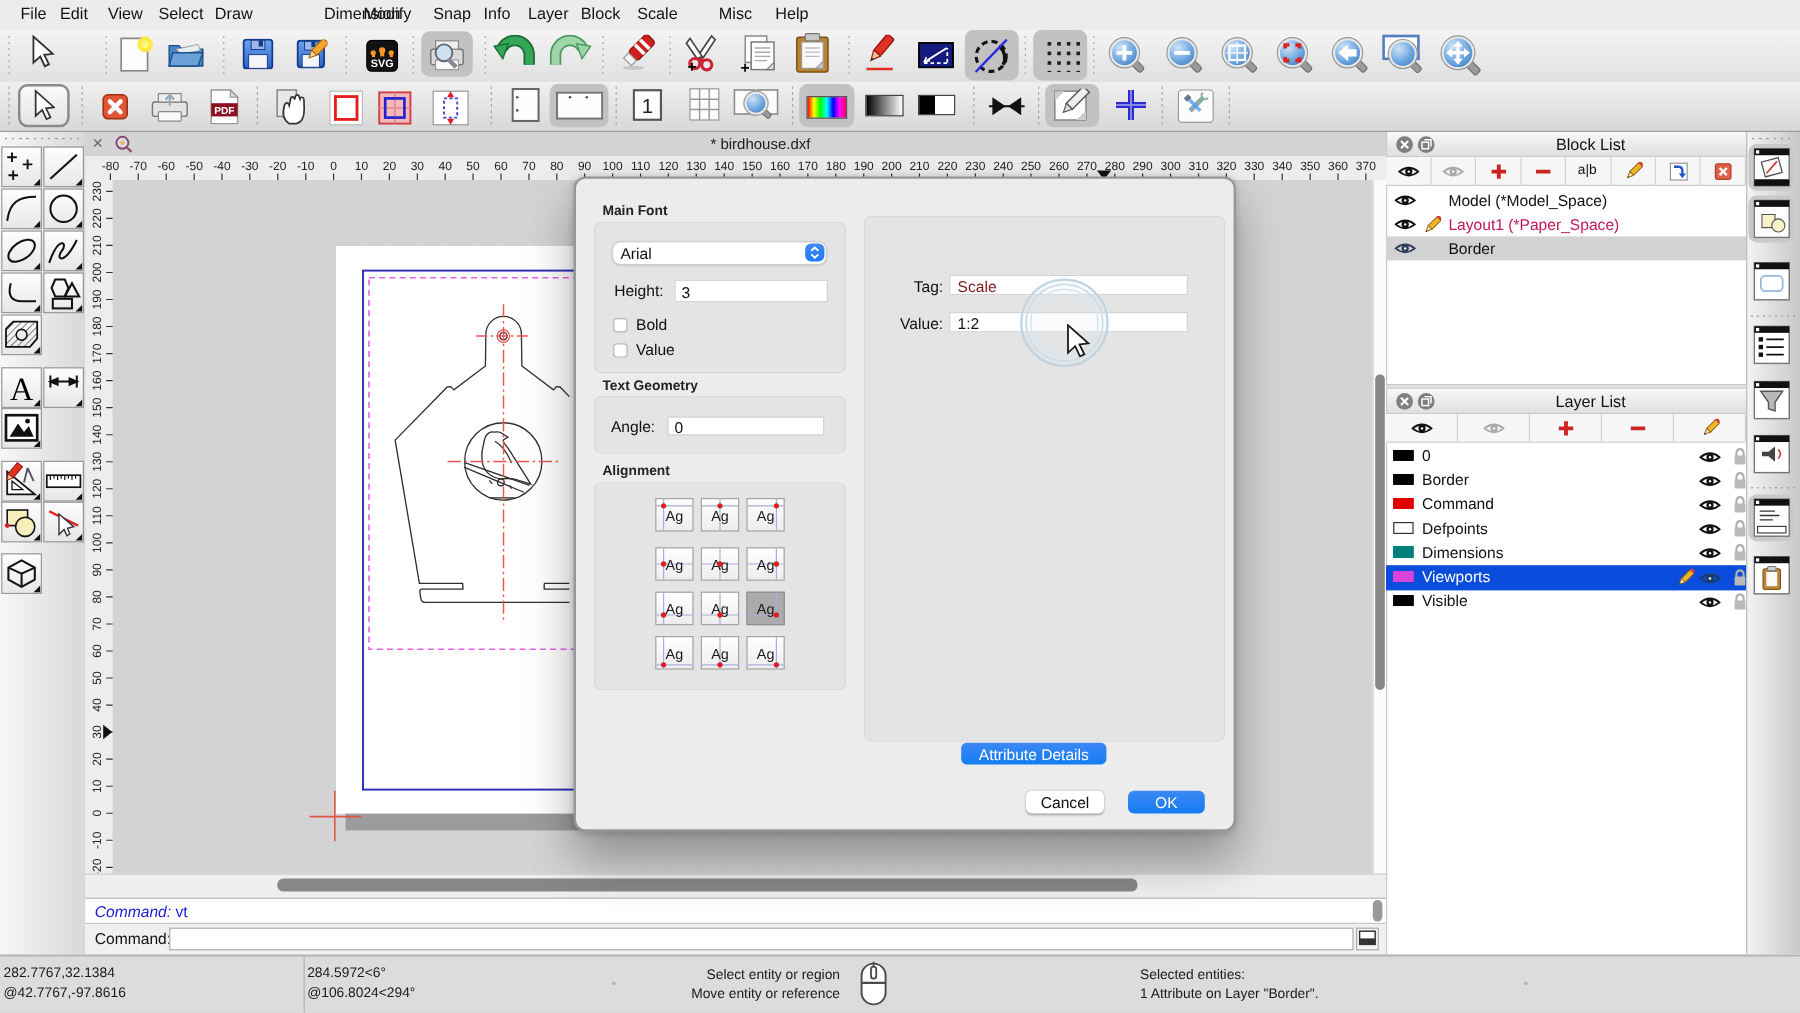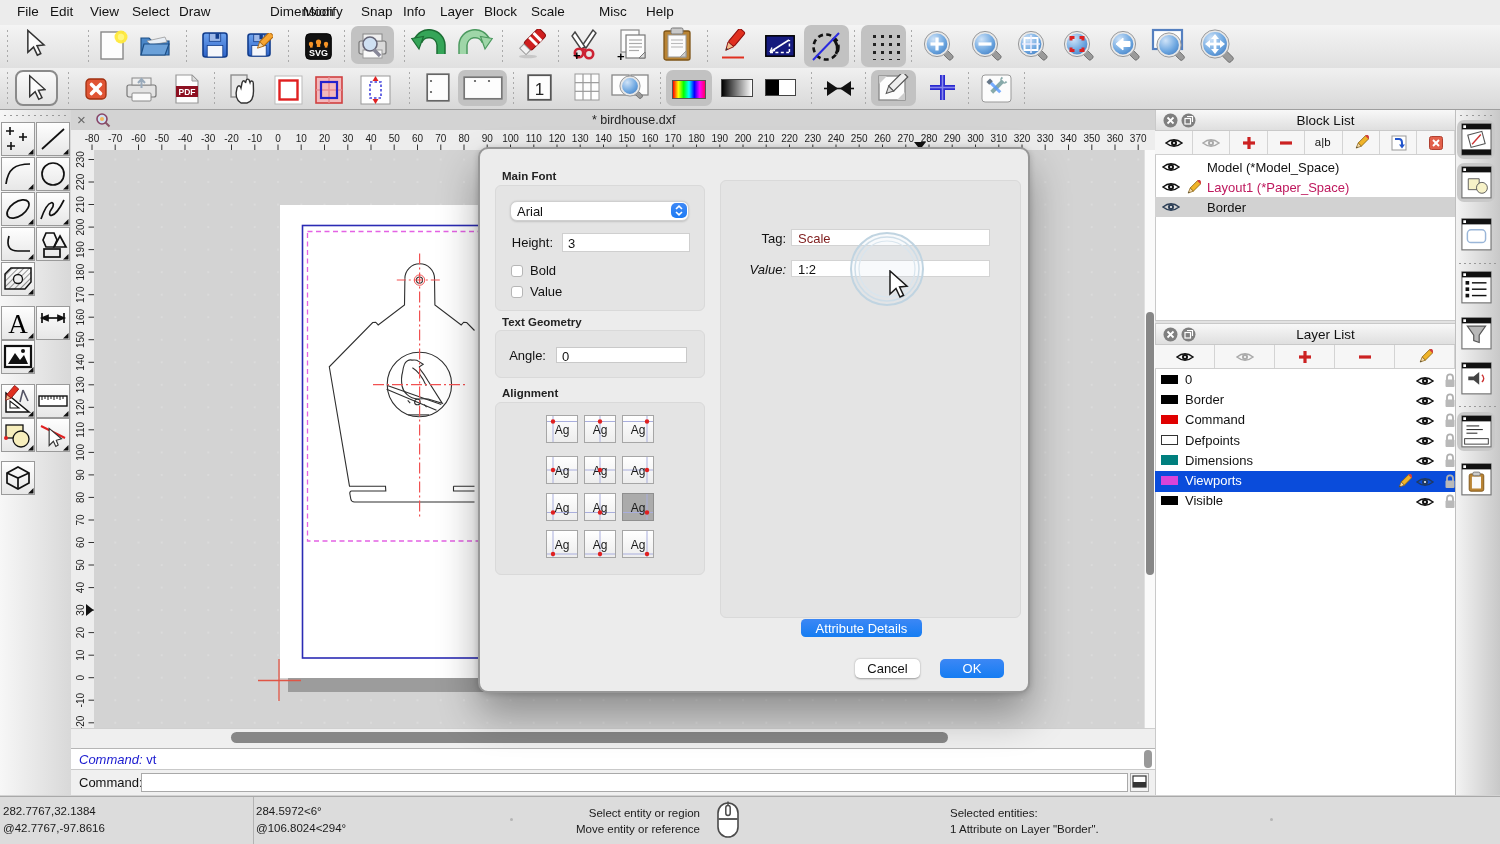--- a/index.html
+++ b/index.html
@@ -1210,21 +1210,21 @@
 <svg class="abs" style="left:621.5px;top:530px;" width="32" height="28" viewBox="0 0 32 28">
     <line x1="25" y1="1" x2="25" y2="27" stroke="#a9aedd" stroke-width="1"></line>
     <line x1="1" y1="24" x2="31" y2="24" stroke="#a9aedd" stroke-width="1"></line>
     <text x="16" y="19" font-size="12" fill="#1a1a1a" text-anchor="middle" font-family="Liberation Sans">Ag</text>
     <circle cx="25" cy="24" r="2.2" fill="#e02020"></circle>
   </svg>
 <div class="abs" style="left:720px;top:180px;width:301px;height:438px;background:#e4e4e4;border:1px solid #d9d9d9;border-radius:6px;box-sizing:border-box;"></div>
 <div class="txt" style="left:716px;top:231px;width:70px;text-align:right;font-size:13px;color:#111;">Tag:</div>
 <div class="abs" style="left:791px;top:229px;width:199px;height:17px;background:#fff;border:1px solid #d3d3d3;box-sizing:border-box;"></div>
 <div class="txt" style="left:798px;top:231px;font-size:13px;color:#7f1d1d;">Scale</div>
-<div class="txt" style="left:716px;top:262px;width:70px;text-align:right;font-size:13px;color:#111;font-style:italic;">Value:</div>
+<div class="txt" style="left:716px;top:262px;width:70px;text-align:right;font-size:13px;color:#111;">Value:</div>
 <div class="abs" style="left:791px;top:260px;width:199px;height:17px;background:#fff;border:1px solid #d3d3d3;box-sizing:border-box;"></div>
 <div class="txt" style="left:798px;top:262px;font-size:13px;color:#111;">1:2</div>
 <svg class="abs" style="left:848px;top:230px;" width="78" height="78" viewBox="0 0 78 78">
     <circle cx="39" cy="39" r="36" fill="rgba(218,232,242,0.20)" stroke="#c0d4e1" stroke-width="2"></circle>
     <circle cx="39" cy="39" r="32" fill="none" stroke="#cddde8" stroke-width="1.5"></circle>
     <circle cx="39" cy="39" r="28" fill="none" stroke="#d8e5ee" stroke-width="1.2"></circle>
   </svg>
 <svg class="abs" style="left:887px;top:270px;" width="22" height="30" viewBox="0 0 22 30">
     <path d="M3,1 L3,24 L9,18.5 L13,27 L16.6,25.3 L12.6,17 L20,16.2 Z" fill="#fff" stroke="#1a1a1a" stroke-width="1.5"></path>
   </svg>

